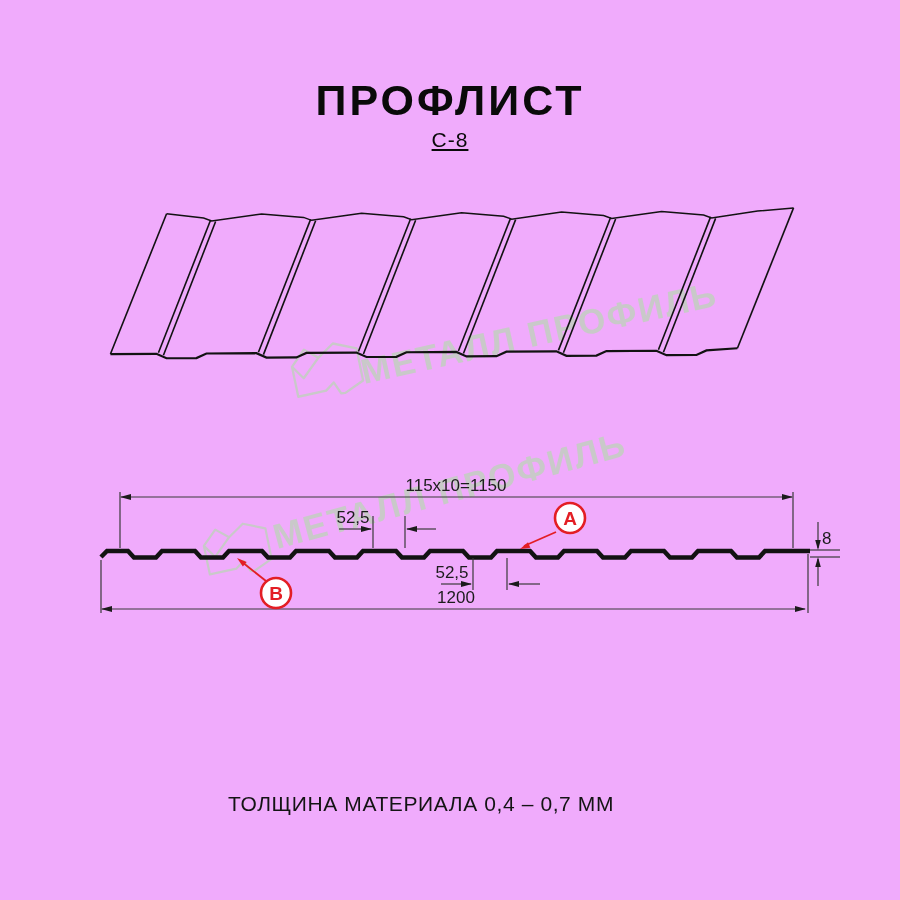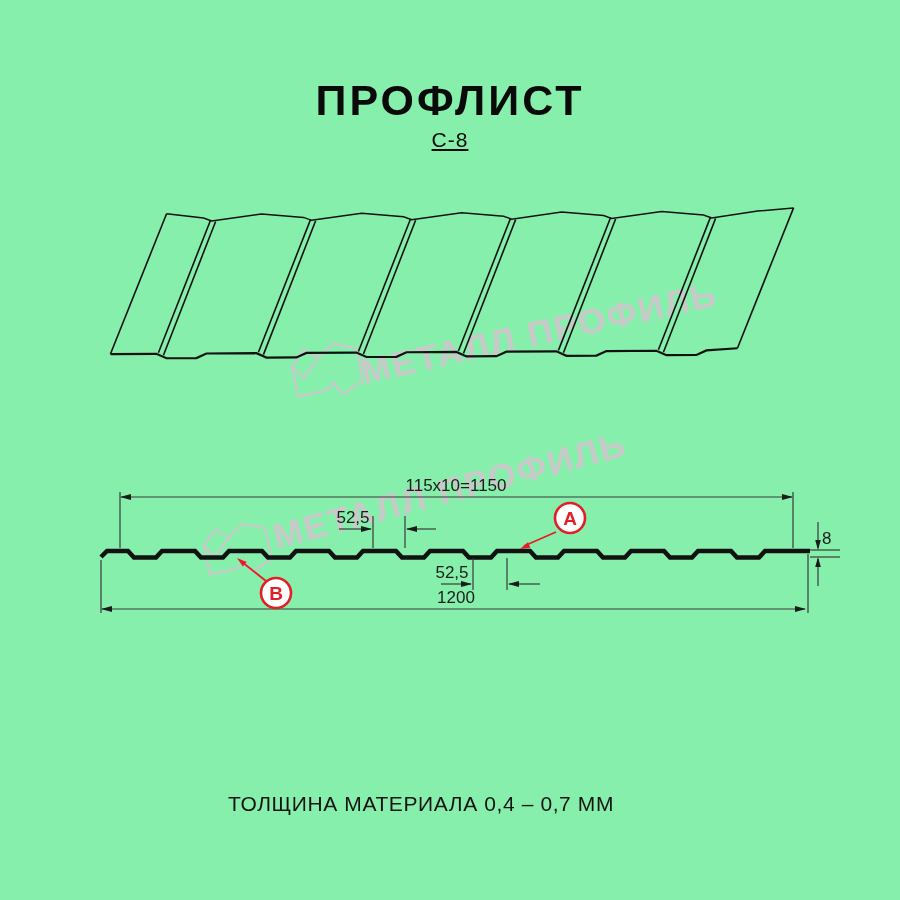--- a/index.html
+++ b/index.html
@@ -1,16 +1,16 @@
 <!DOCTYPE html>
 <html><head>
 <meta charset="utf-8">
 <style>
   html,body{margin:0;padding:0;background:#fff;}
-  .page{position:relative;width:900px;height:900px;background:#86efac;overflow:hidden;
+  .page{position:relative;width:900px;height:900px;background:#f0abfc;overflow:hidden;
         font-family:"Liberation Sans",sans-serif;}
   .title{position:absolute;top:76px;left:0;width:900px;text-align:center;
          font-size:43px;font-weight:700;letter-spacing:3px;color:#0a0a0a;}
   .subtitle{position:absolute;top:128px;left:0;width:900px;text-align:center;
          font-size:21px;font-weight:400;letter-spacing:1px;color:#0a0a0a;text-decoration:underline;}
   .footer{position:absolute;top:792px;left:0;width:842px;text-align:center;
          font-size:21px;font-weight:400;letter-spacing:0.6px;color:#141414;}
   svg{position:absolute;left:0;top:0;}
   .dimtxt{font-family:"Liberation Sans",sans-serif;font-size:17px;fill:#1c1c1c;}
   .calltxt{font-family:"Liberation Sans",sans-serif;font-size:19px;font-weight:700;}

